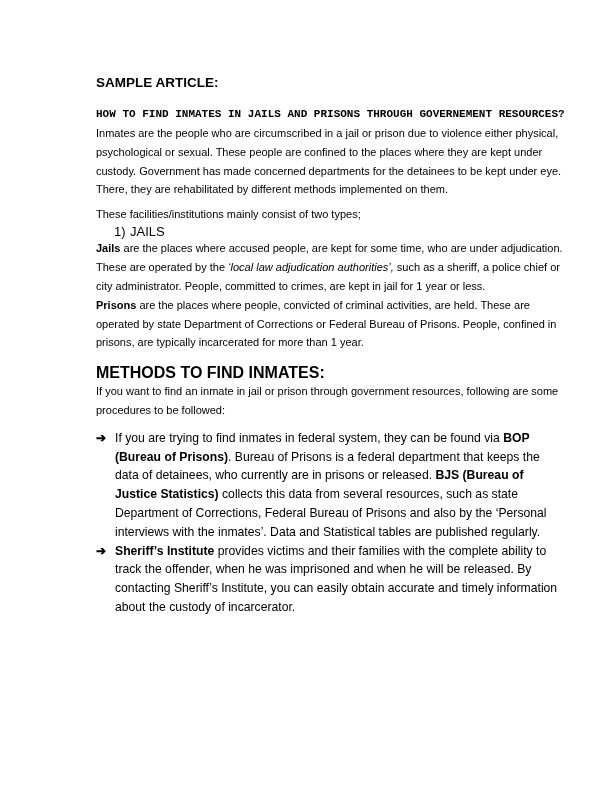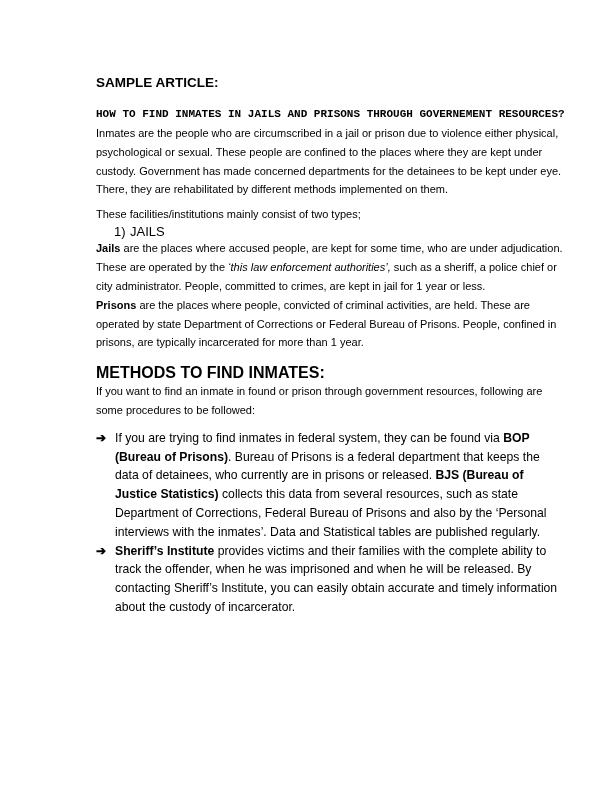--- a/index.html
+++ b/index.html
@@ -24,24 +24,24 @@
 <body>
 
 <div class="page">
   <div class="label">SAMPLE ARTICLE:</div>
   <h1 class="title">HOW TO FIND INMATES IN JAILS AND PRISONS THROUGH GOVERNEMENT RESOURCES?</h1>
   <p>Inmates are the people who are circumscribed in a jail or prison due to violence either physical, psychological or sexual. These people are confined to the places where they are kept under custody. Government has made concerned departments for the detainees to be kept under eye. There, they are rehabilitated by different methods implemented on them.</p>
   <p class="gap">These facilities/institutions mainly consist of two types;</p>
   <ol>
     <li><span class="num">1)</span><span>JAILS</span></li>
   </ol>
-  <p><b>Jails</b><span> are the places where accused people, are kept for some time, who are under adjudication. These are operated by the </span><i>‘this law enforcement authorities’,</i><span> such as a sheriff, a police chief or city administrator. People, committed to crimes, are kept in jail for 1 year or less.</span></p>
+  <p><b>Jails</b><span> are the places where accused people, are kept for some time, who are under adjudication. These are operated by the </span><i>‘local law adjudication authorities’,</i><span> such as a sheriff, a police chief or city administrator. People, committed to crimes, are kept in jail for 1 year or less.</span></p>
   <p><b>Prisons</b><span> are the places where people, convicted of criminal activities, are held. These are operated by state Department of Corrections or Federal Bureau of Prisons. People, confined in prisons, are typically incarcerated for more than 1 year.</span></p>
   <div class="h2">METHODS TO FIND INMATES:</div>
-  <p>If you want to find an inmate in found or prison through government resources, following are some procedures to be followed:</p>
+  <p>If you want to find an inmate in jail or prison through government resources, following are some procedures to be followed:</p>
   <div class="arrow-list">
     <div class="arrow-item">
       <span class="arrow">➔</span>
       <span>If you are trying to find inmates in federal system, they can be found via </span><b>BOP (Bureau of Prisons)</b><span>. Bureau of Prisons is a federal department that keeps the data of detainees, who currently are in prisons or released. </span><b>BJS (Bureau of Justice Statistics)</b><span> collects this data from several resources, such as state Department of Corrections, Federal Bureau of Prisons and also by the ‘Personal interviews with the inmates’. Data and Statistical tables are published regularly.</span>
     </div>
     <div class="arrow-item">
       <span class="arrow">➔</span>
       <b>Sheriff’s Institute</b><span> provides victims and their families with the complete ability to track the offender, when he was imprisoned and when he will be released. By contacting Sheriff’s Institute, you can easily obtain accurate and timely information about the custody of incarcerator.</span>
     </div>
   </div>

